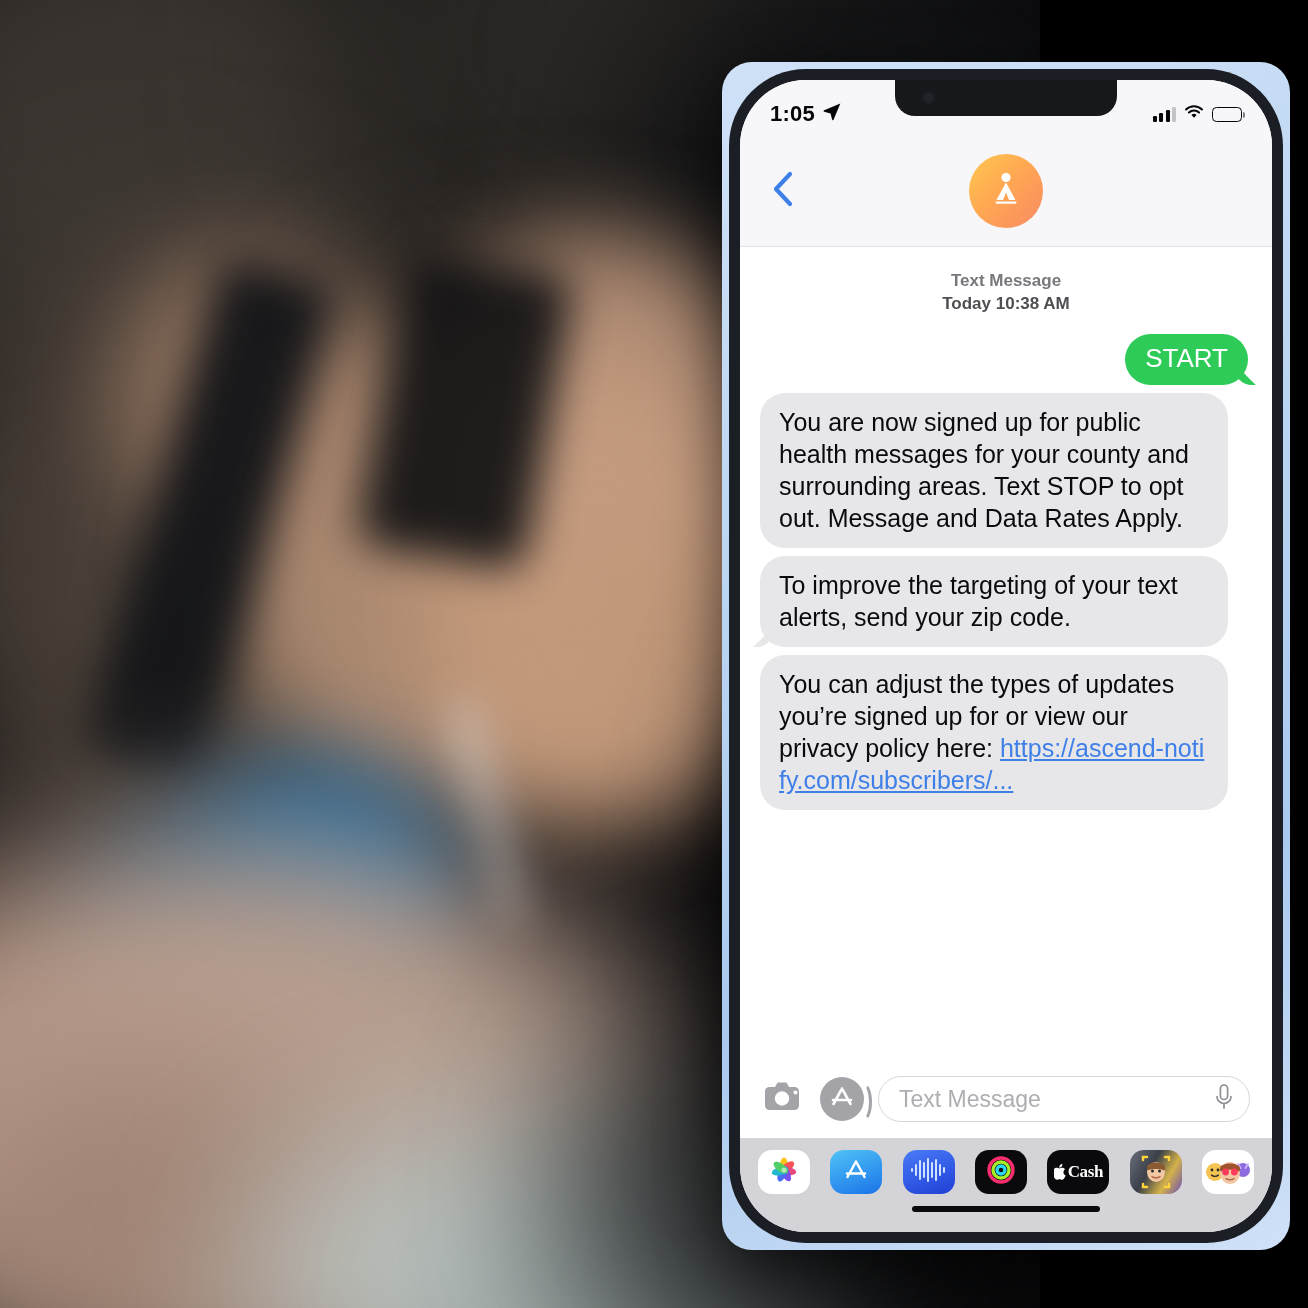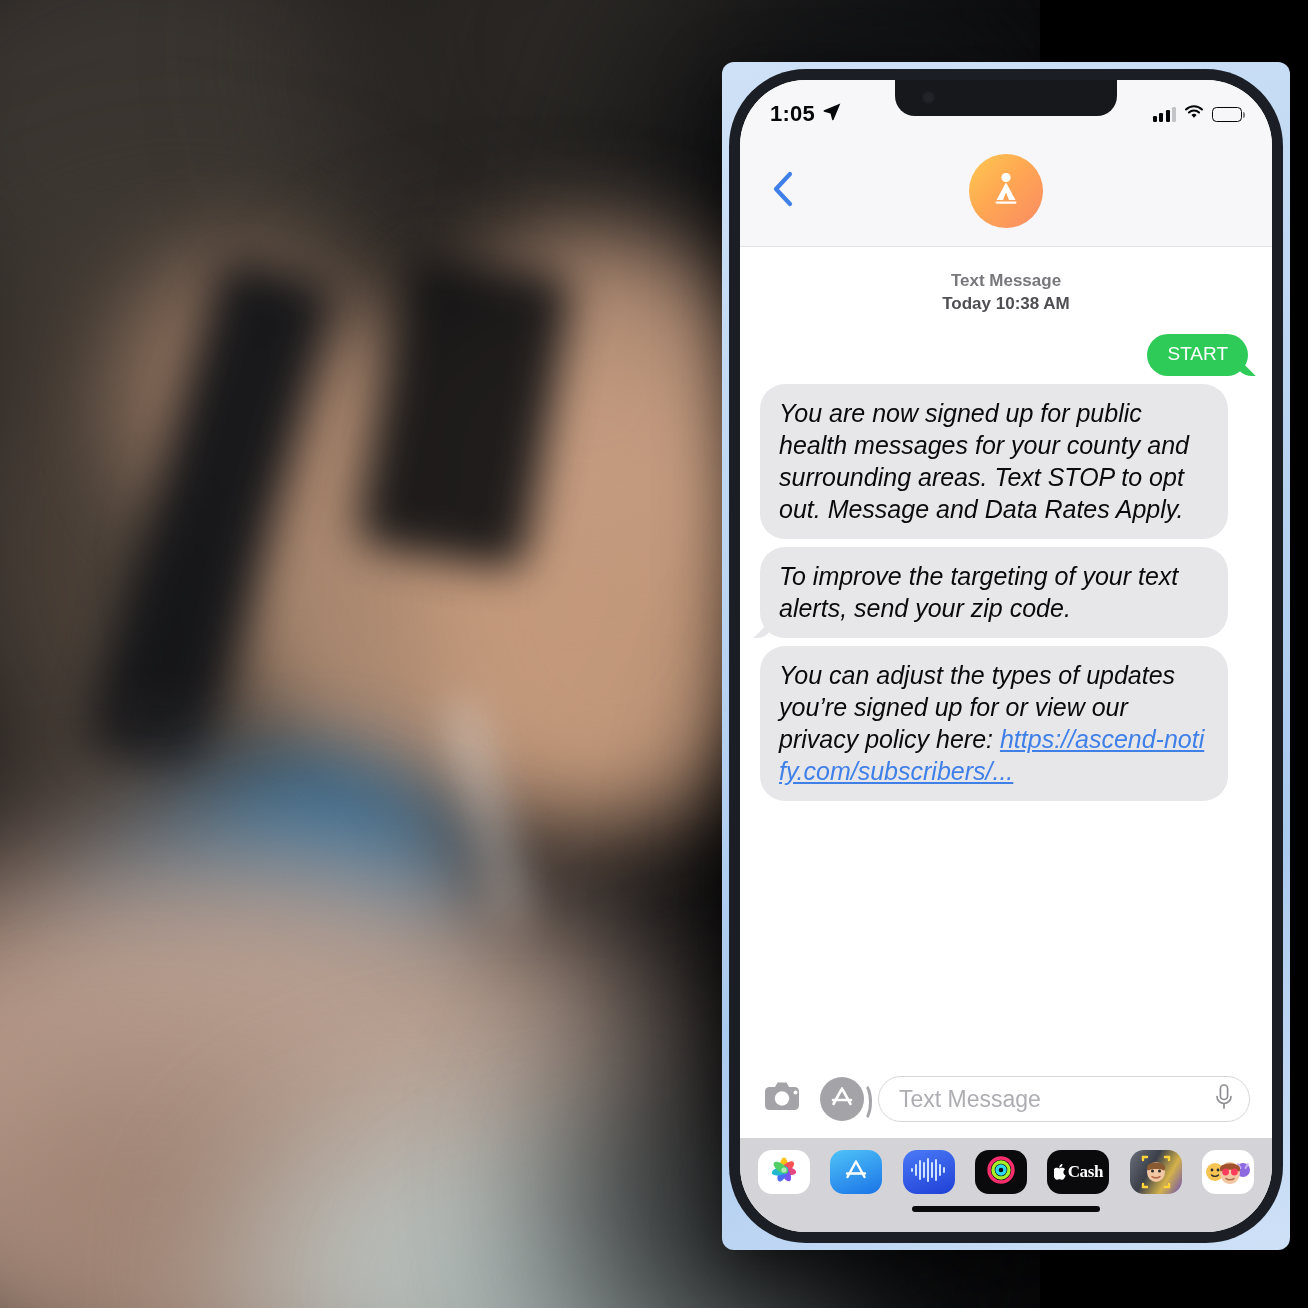--- a/index.html
+++ b/index.html
@@ -32,21 +32,21 @@
   .blob-hard { filter: blur(22px); }
   .blob-soft { filter: blur(80px); }
 
   
   #phone {
     position: absolute;
     left: 722px;
     top: 62px;
     width: 568px;
     height: 1188px;
-    border-radius: 12px;
+    border-radius: 30px;
     background: linear-gradient(160deg, #cfe1f7 0%, #bcd6f2 35%, #a9c9ee 70%, #cfe1f7 100%);
     padding: 7px;
     box-sizing: border-box;
     box-shadow: 0 18px 60px rgba(0,0,0,0.55);
   }
   #phone-bezel {
     width: 100%;
     height: 100%;
     border-radius: 77px;
     background: #1b1f25;
@@ -210,39 +210,38 @@
     max-width: 430px;
     padding: 13px 19px 14px 19px;
     border-radius: 25px;
     font-size: 25px;
     line-height: 1.28;
     word-wrap: break-word;
   }
   .bubble.out {
     background: #2ecb58;
     color: #ffffff;
-    font-size: 19px;
+    font-size: 26px;
     padding: 8px 20px 10px 20px;
     border-radius: 26px;
     margin-right: 4px;
   }
   .bubble.out::after {
     content: "";
     position: absolute;
     right: -8px;
     bottom: 0px;
     width: 22px; height: 22px;
     background: #2ecb58;
     border-bottom-left-radius: 18px;
     clip-path: polygon(0 0, 100% 100%, 0 100%);
   }
   .bubble.in {
     background: #e7e7e9;
     color: #0a0a0c;
-    font-style: italic;
   }
   .bubble.in.tail::after {
     content: "";
     position: absolute;
     left: -7px;
     bottom: 0px;
     width: 20px; height: 20px;
     background: #e7e7e9;
     clip-path: polygon(100% 0, 100% 100%, 0 100%);
     border-bottom-right-radius: 16px;

